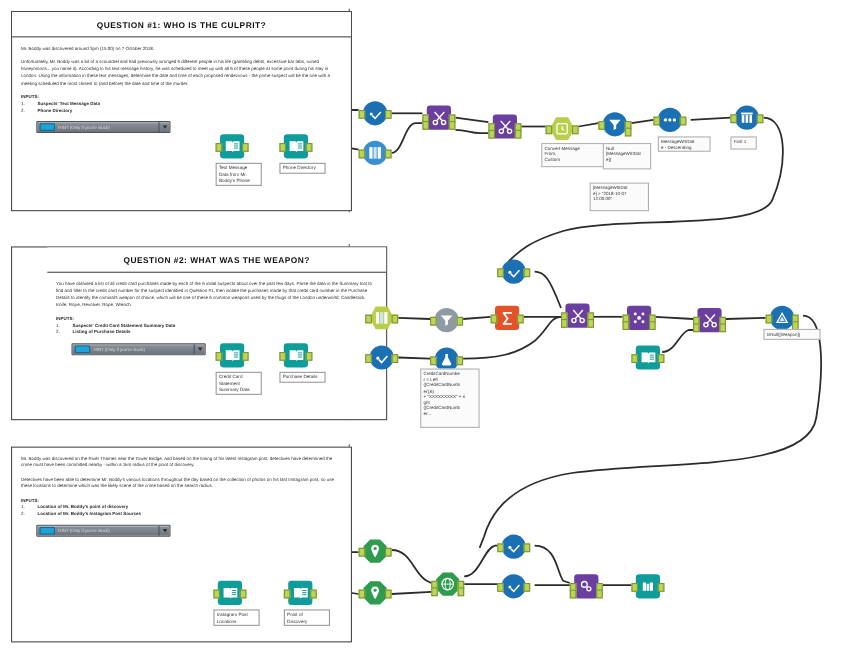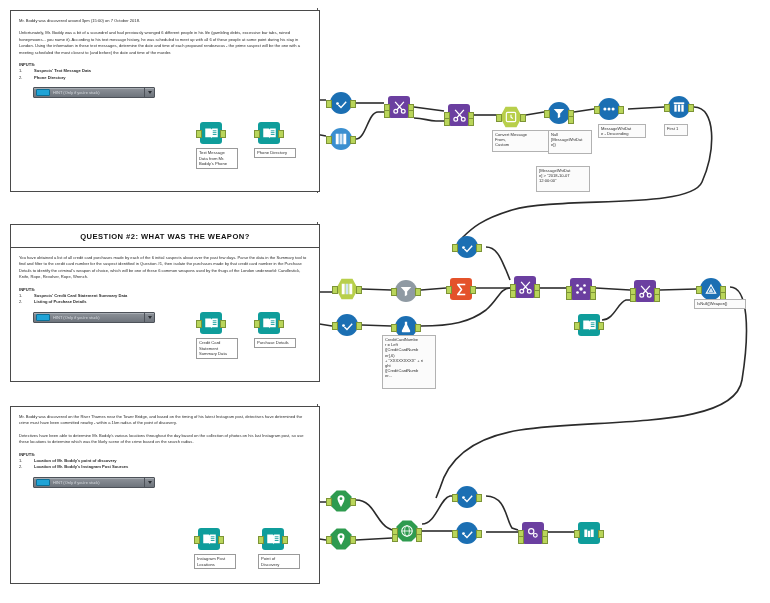--- a/index.html
+++ b/index.html
@@ -142,20 +142,23 @@
 
       <path d="M548,532 L574,532"></path>
     </g>
   </svg>
 
   <div class="v-rule" style="left:317px;top:8px;height:185px;"></div>
   <div class="v-rule" style="left:317px;top:222px;height:160px;"></div>
   <div class="v-rule" style="left:317px;top:404px;height:180px;"></div>
 
   <div class="qpanel" style="left:10px;top:10px;width:308px;height:180px;">
+    <div class="qhead">
+      <span>QUESTION #1:  WHO IS THE CULPRIT?</span>
+    </div>
     <div class="qbody">
       <p class="qpara">Mr. Boddy was discovered around 3pm (15:00) on 7 October 2018.</p>
       <p class="qpara">Unfortunately, Mr. Boddy was a bit of a scoundrel and had previously wronged 6 different people in his life (gambling debts, excessive bar tabs, ruined honeymoons... you name it). According to his text message history, he was scheduled to meet up with all 6 of these people at some point during his stay in London. Using the information in these text messages, determine the date and time of each proposed rendezvous - the prime suspect will be the one with a meeting scheduled the most closest to (and before) the date and time of the murder.</p>
       <div class="inputs-label">INPUTS:</div>
       <ul class="inputs-list">
         <li>
           <span class="num">1.</span>
           <span class="txt">Suspects' Text Message Data</span>
         </li>
         <li>
@@ -166,21 +169,21 @@
       <div class="hint">
         <div class="sw"></div>
         <div class="ht">HINT (Only if you're stuck)</div>
         <div class="arrow">
             <i></i>
           </div>
       </div>
     </div>
   </div>
 
-  <div class="qpanel" style="left:10px;top:224px;width:308px;height:156px;">
+  <div class="qpanel" style="left:10px;top:224px;width:308px;height:156px;padding-left:32px;">
     <div class="qhead">
       <span>QUESTION #2:  WHAT WAS THE WEAPON?</span>
     </div>
     <div class="qbody">
       <p class="qpara">You have obtained a list of all credit card purchases made by each of the 6 initial suspects about over the past few days. Parse the data in the Summary tool to find and filter to the credit card number for the suspect identified in Question #1, then isolate the purchases made by that credit card number in the Purchase Details to identify the criminal's weapon of choice, which will be one of these 6 common weapons used by the thugs of the London underworld: Candlestick, Knife, Rope, Revolver, Rope, Wrench.</p>
       <div class="inputs-label">INPUTS:</div>
       <ul class="inputs-list">
         <li>
           <span class="num">1.</span>
           <span class="txt">Suspects' Credit Card Statement Summary Data</span>

